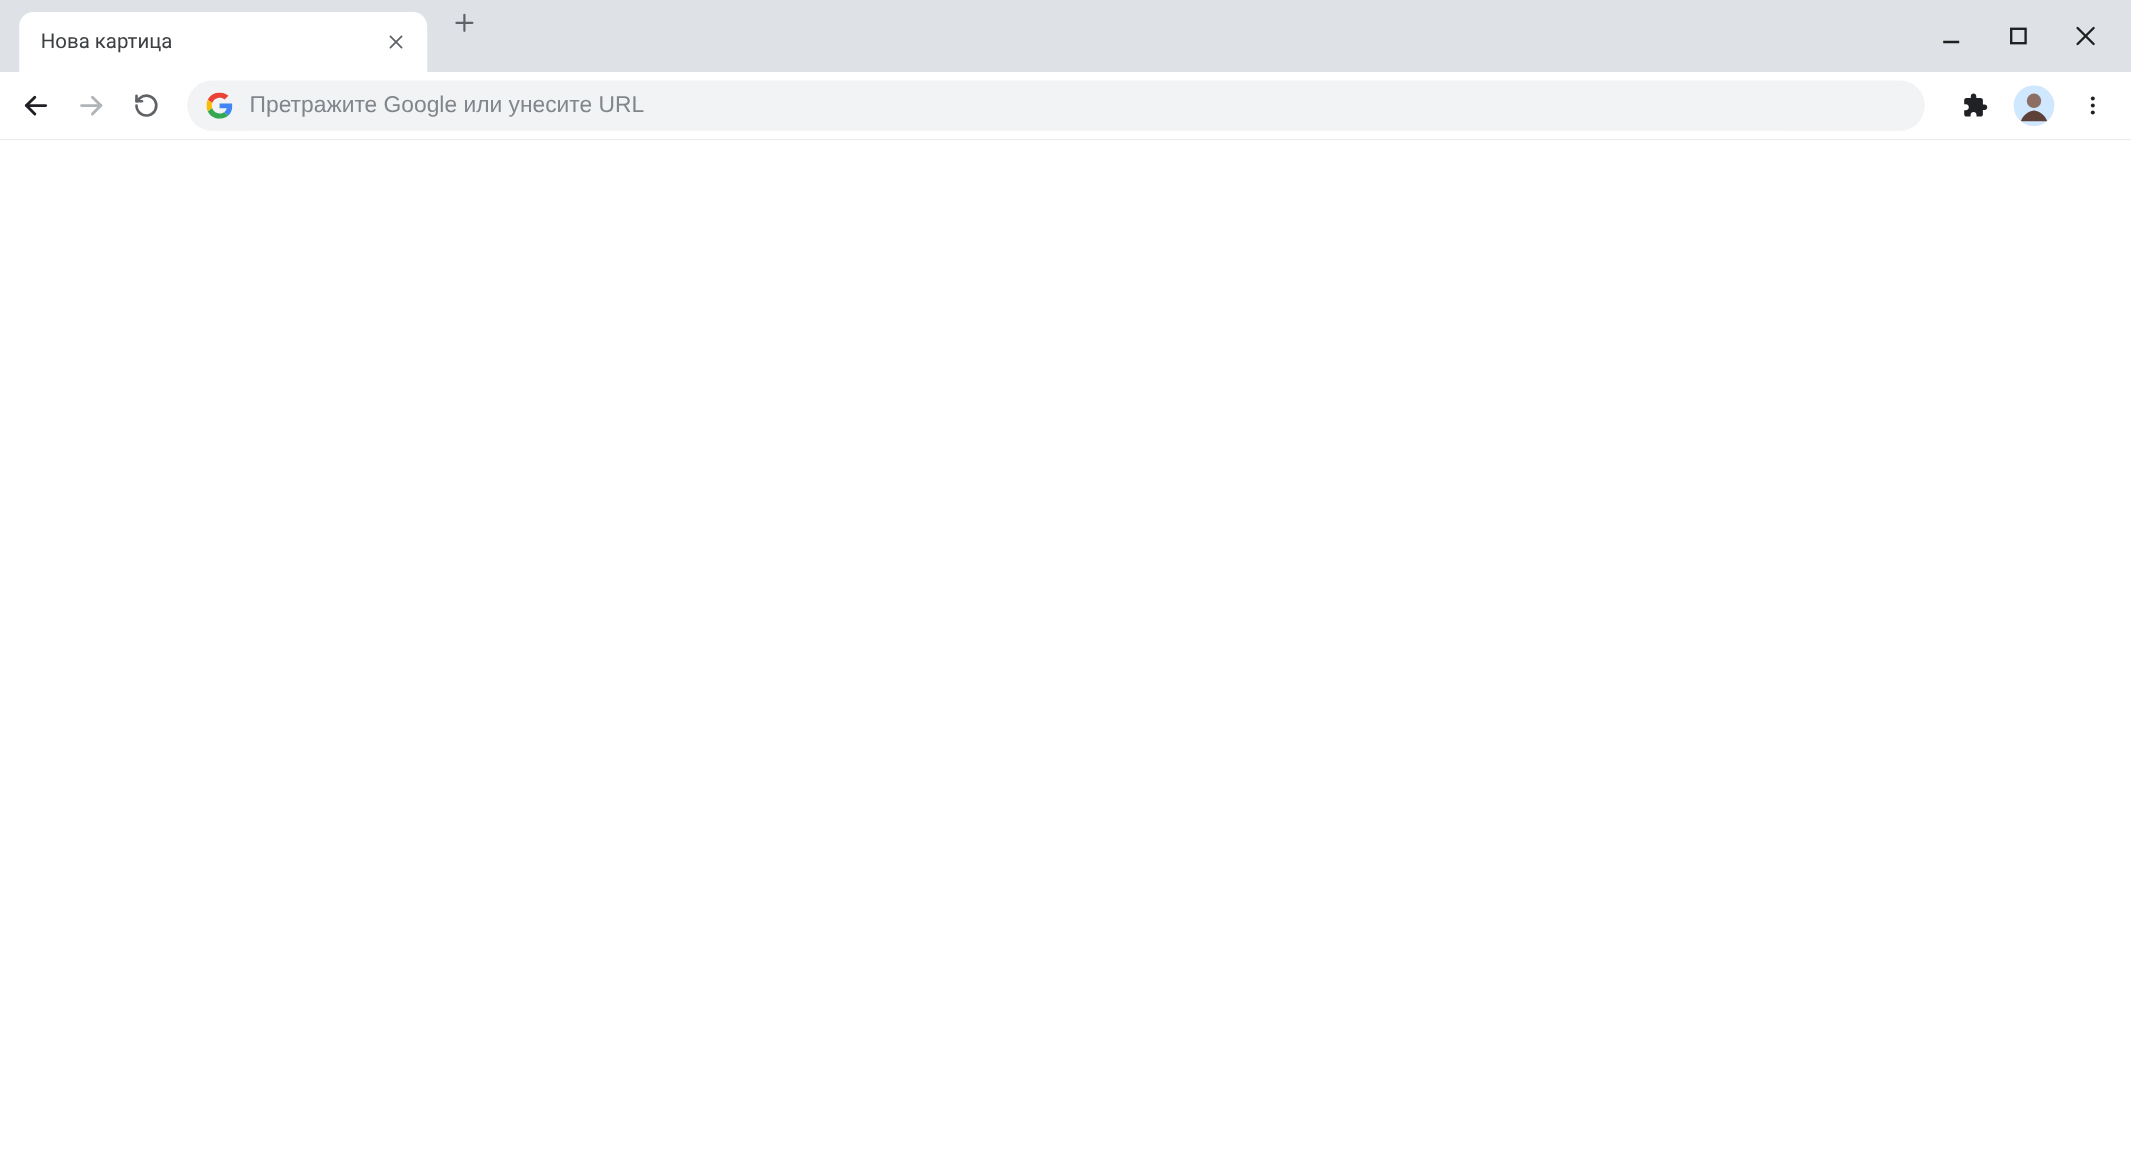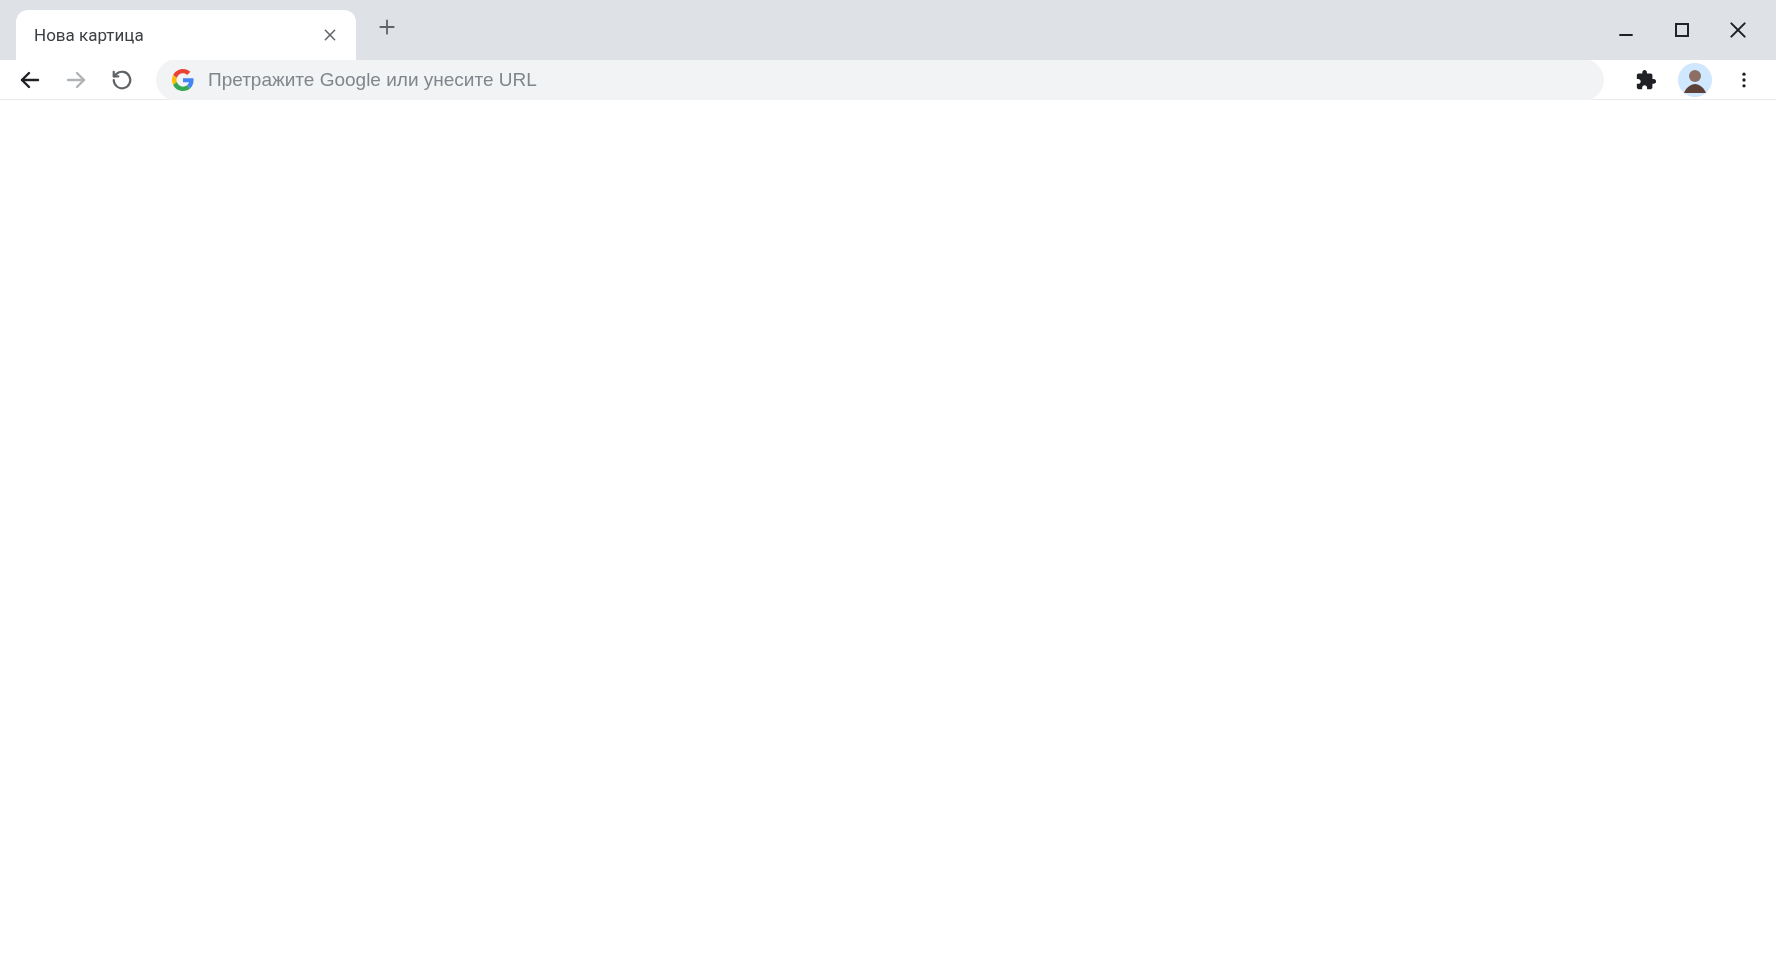--- a/index.html
+++ b/index.html
@@ -1,29 +1,29 @@
 <!DOCTYPE html>
 <html><head>
 <meta charset="utf-8">
 <style>
   * { box-sizing: border-box; margin: 0; padding: 0; }
   html, body { width: 1776px; height: 970px; font-family: "Segoe UI", Roboto, Arial, sans-serif; overflow: hidden; background: #fff; }
   .browser-window { width: 100%; height: 100%; display: flex; flex-direction: column; }
 
   
-  .tab-strip { height: 60px; background: #dee1e6; display: flex; align-items: center; position: relative; padding-left: 16px; }
+  .tab-strip { height: 60px; background: #dee1e6; display: flex; align-items: flex-start; position: relative; padding-left: 16px; }
   .tab { height: 50px; width: 340px; background: #ffffff; border-top-left-radius: 12px; border-top-right-radius: 12px; display: flex; align-items: center; padding: 0 14px 0 18px; position: relative; margin-top: 10px; }
   .tab-title { flex: 1; font-size: 17px; color: #3c4043; white-space: nowrap; overflow: hidden; text-overflow: ellipsis; }
   .tab-close { width: 24px; height: 24px; display: flex; align-items: center; justify-content: center; color: #5f6368; cursor: pointer; border-radius: 50%; }
   .new-tab-btn { width: 38px; height: 38px; display: flex; align-items: center; justify-content: center; margin-left: 12px; margin-bottom: 6px; color: #5f6368; cursor: pointer; border-radius: 50%; }
   .window-controls { position: absolute; right: 0; top: 0; height: 60px; display: flex; align-items: center; gap: 28px; padding-right: 24px; }
   .win-ctrl { width: 28px; height: 28px; display: flex; align-items: center; justify-content: center; color: #1f1f1f; cursor: pointer; }
 
   
-  .toolbar { height: 40px; background: #ffffff; display: flex; align-items: center; padding: 0 10px; gap: 6px; border-bottom: 1px solid #e8eaed; }
+  .toolbar { height: 57px; background: #ffffff; display: flex; align-items: center; padding: 0 10px; gap: 6px; border-bottom: 1px solid #e8eaed; }
   .nav-btn { width: 40px; height: 40px; display: flex; align-items: center; justify-content: center; border-radius: 50%; cursor: pointer; }
   .nav-btn.enabled { color: #202124; }
   .nav-btn.disabled { color: #b0b3b8; cursor: default; }
   .omnibox { flex: 1; height: 42px; background: #f1f3f4; border-radius: 21px; display: flex; align-items: center; padding: 0 16px; gap: 14px; margin: 0 8px; }
   .omnibox input { flex: 1; border: none; background: transparent; outline: none; font-size: 19px; color: #202124; }
   .omnibox input::placeholder { color: #80868b; }
   .g-logo { width: 22px; height: 22px; flex-shrink: 0; }
   .toolbar-right { display: flex; align-items: center; gap: 14px; padding-left: 10px; padding-right: 4px; }
   .ext-btn, .menu-btn { width: 36px; height: 36px; display:flex; align-items:center; justify-content:center; color:#202124; cursor:pointer; border-radius:50%; }
   .avatar { width: 34px; height: 34px; border-radius: 50%; overflow: hidden; cursor: pointer; background: #e8eaed; display:flex; align-items:center; justify-content:center; }

